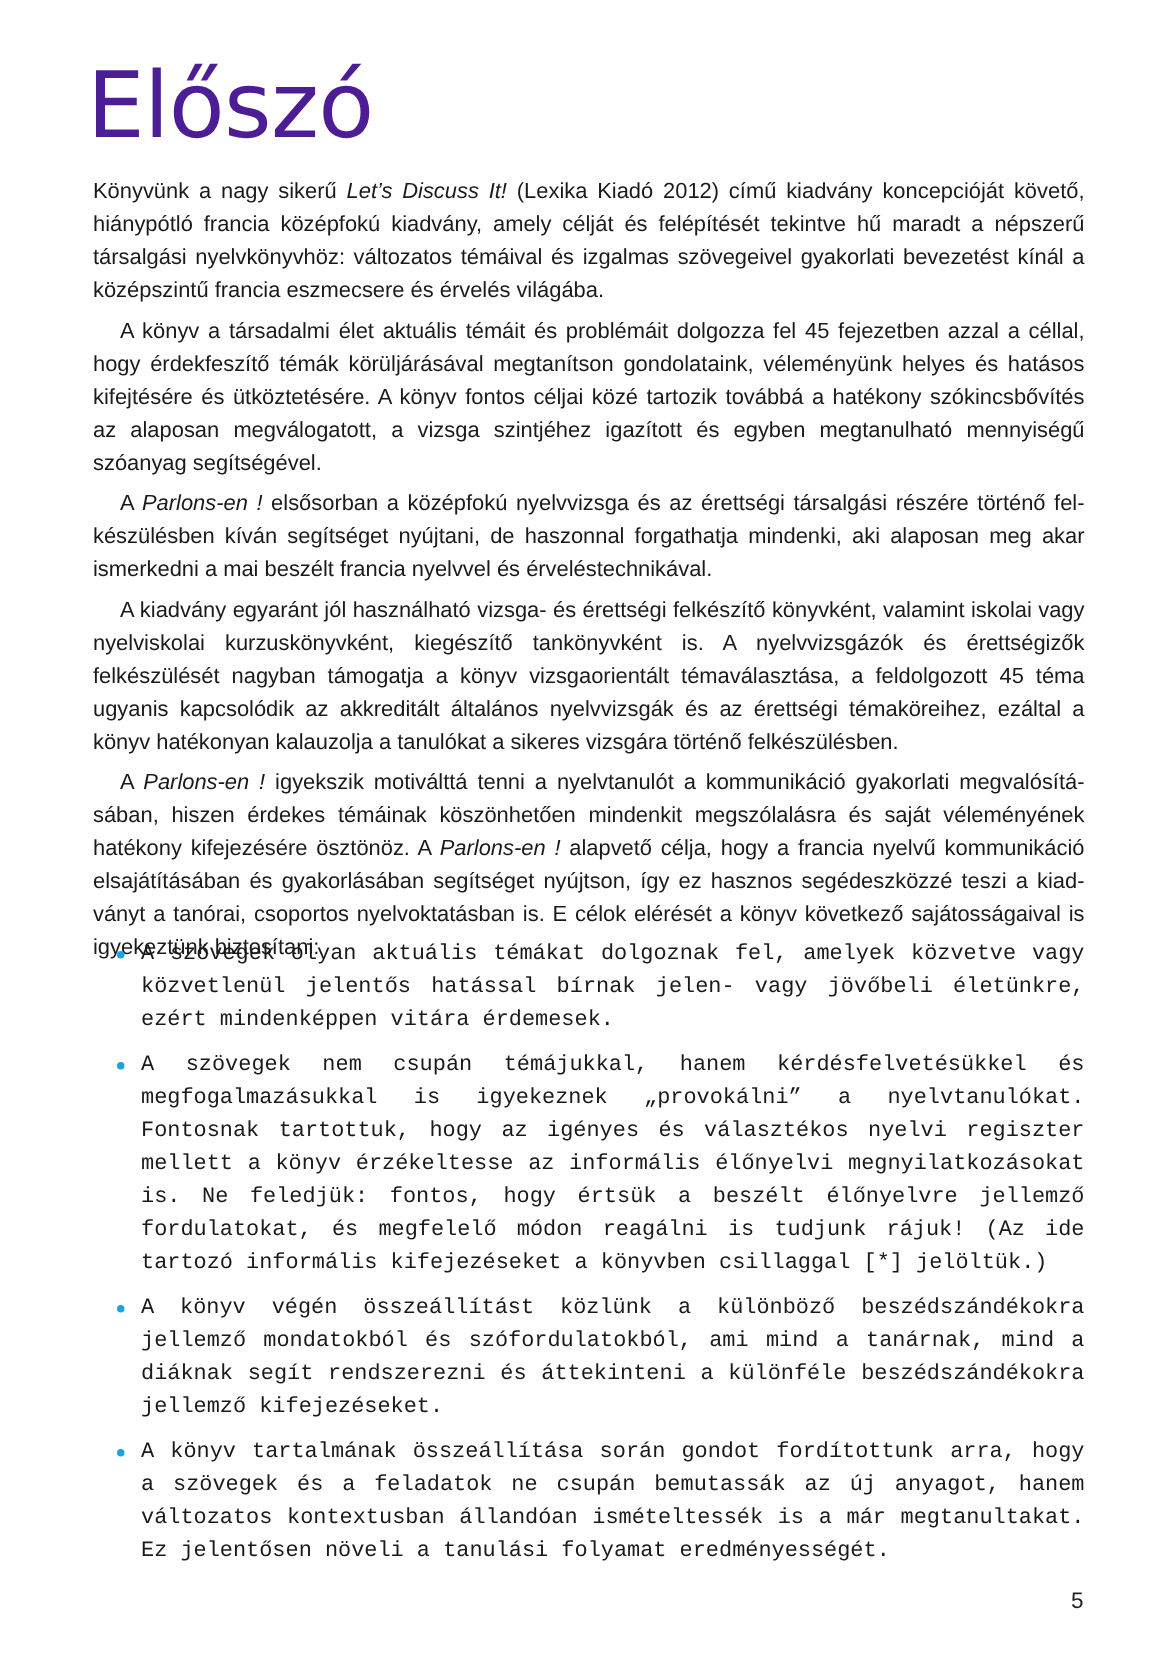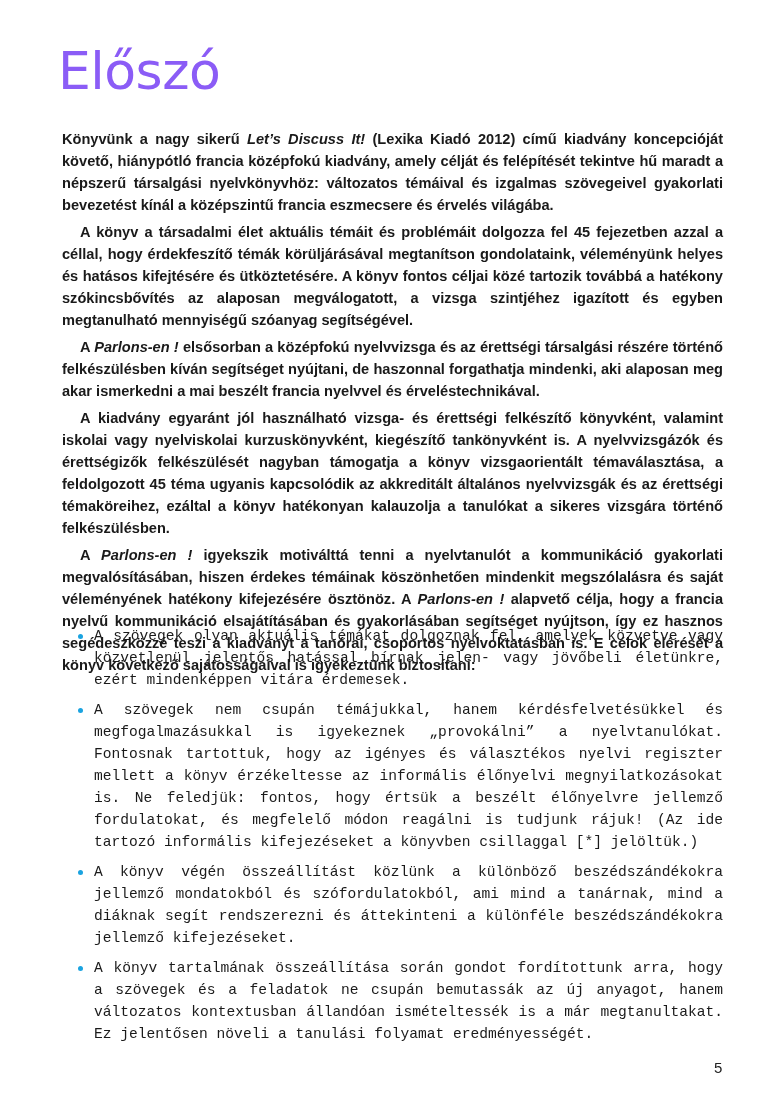--- a/index.html
+++ b/index.html
@@ -15,34 +15,33 @@
       font-family: "Liberation Sans", "DejaVu Sans", sans-serif;
       color: #1a1a1a;
     }
     .title {
       position: absolute;
       left: 58px;
       top: 36px;
       margin: 0;
       font-family: "DejaVu Sans", "Liberation Sans", sans-serif;
       font-weight: normal;
-      font-size: 52px;
+      font-size: 61px;
       line-height: 70px;
-      color: #8b5cf6;
+      color: #4c1d95;
       letter-spacing: -0.5px;
     }
     .body-text {
       position: absolute;
       left: 62px;
-      top: 128px;
+      top: 117px;
       width: 661px;
       font-size: 14.6px;
       line-height: 22px;
       text-align: justify;
-      font-weight: bold;
     }
     .body-text p {
       margin: 0 0 5px 0;
       hyphens: manual;
     }
     .body-text p.indent {
       text-indent: 18px;
     }
     .body-text p.first {
       text-indent: 0;

